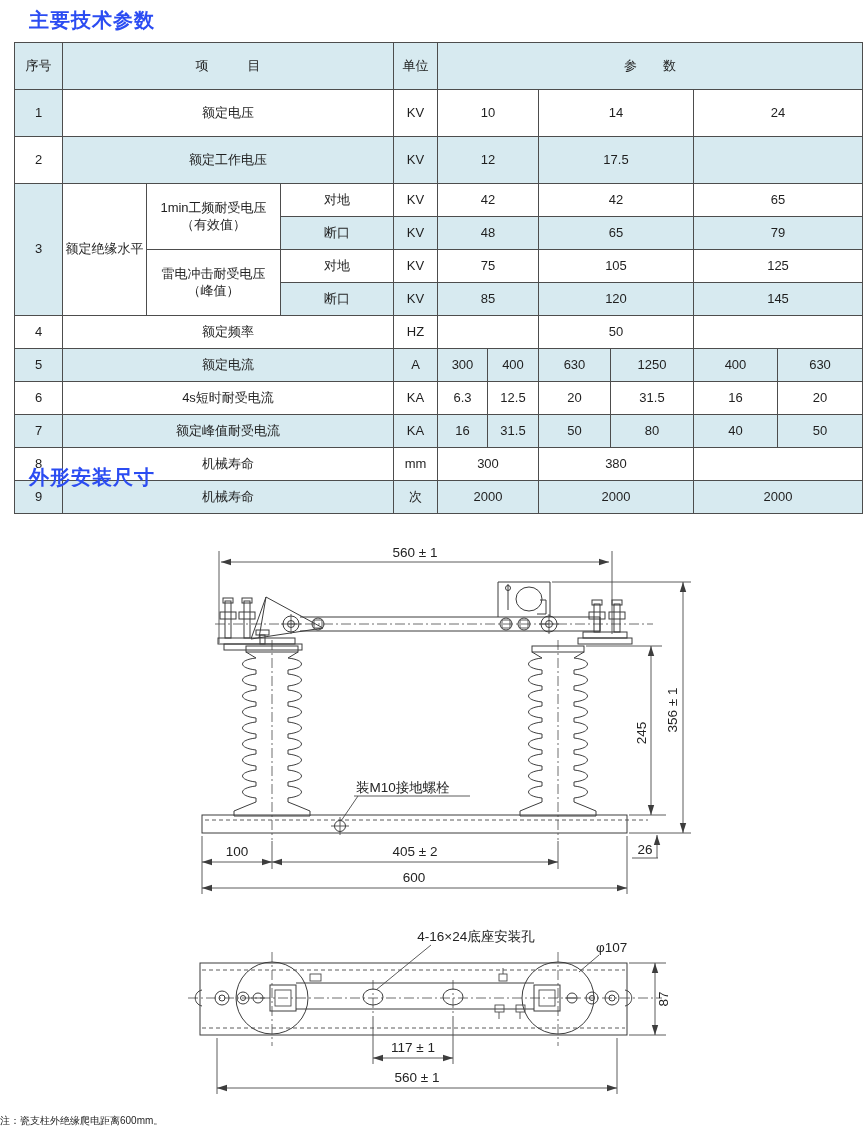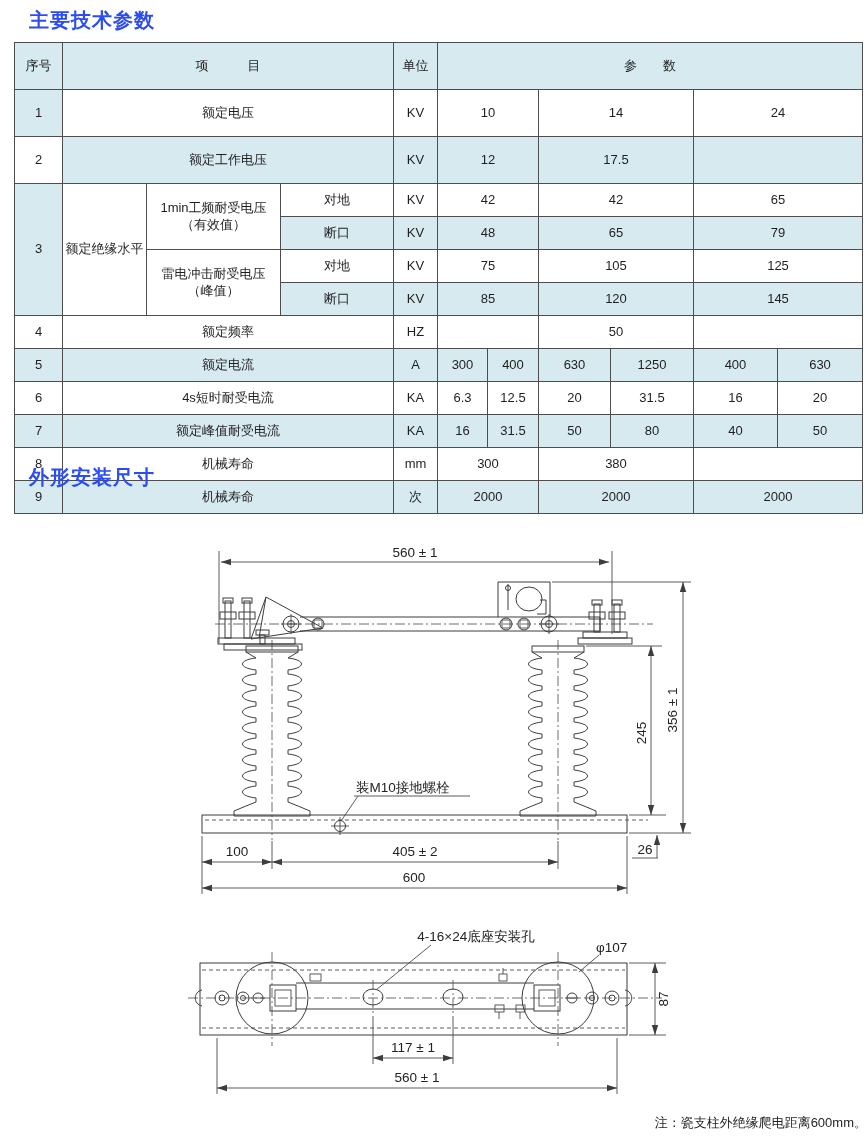--- a/index.html
+++ b/index.html
@@ -16,22 +16,22 @@
   .b{background:#d7eaf0;}
   td.no{font-size:15px;}
   tr.h35{height:47px;}
   tr.h33{height:33px;}
   .drawing-svg{position:absolute;left:0;top:530px;}
   .ln{stroke:#3d3d3d;stroke-width:1;fill:none;}
   .thin{stroke:#4a4a4a;stroke-width:0.9;fill:none;}
   .dash{stroke:#4a4a4a;stroke-width:0.9;fill:none;stroke-dasharray:4 3;}
   .cline{stroke:#4a4a4a;stroke-width:0.8;fill:none;stroke-dasharray:10 3 2 3;}
   .dt{font-family:"Liberation Sans",sans-serif;font-size:13.5px;fill:#232323;}
-  .note{position:absolute;left:0;top:1114px;width:867px;text-align:right;
-        font-size:13px;color:#1f1f1f;}
+  .note{position:absolute;left:0;top:1114px;width:867px;text-align:left;
+        font-size:10px;color:#1f1f1f;}
 </style>
 </head>
 <body>
 
 <div class="page">
 
   <div class="sec-title" id="title1">主要技术参数</div>
 
   <table class="params">
     <colgroup>

